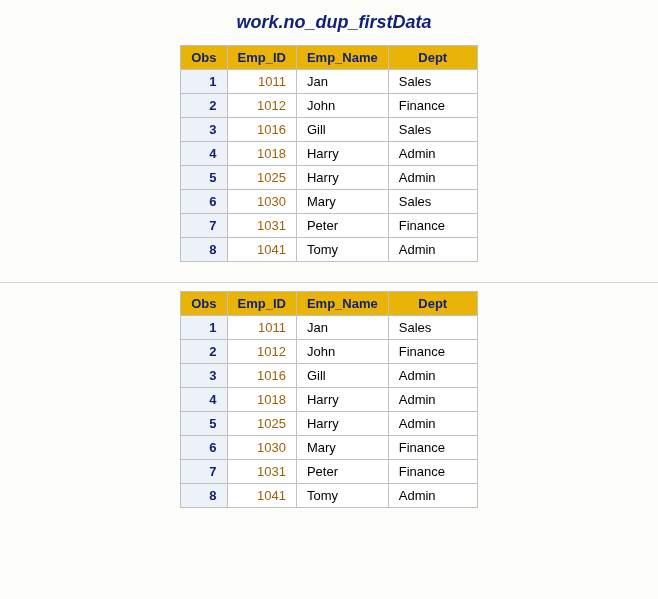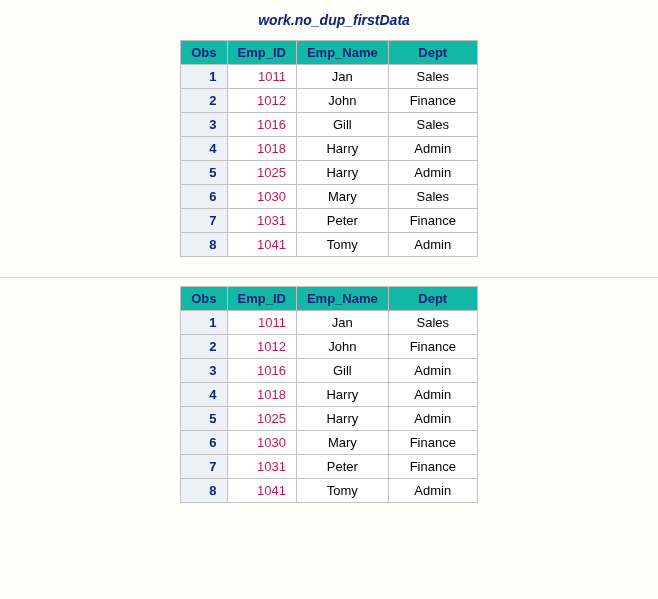--- a/index.html
+++ b/index.html
@@ -11,57 +11,57 @@
     width: 658px;
   }
   .section {
     padding: 8px 0 20px 0;
     text-align: center;
   }
   .title {
     color: #112277;
     font-weight: bold;
     font-style: italic;
-    font-size: 14px;
+    font-size: 18px;
     margin: 4px 0 12px 10px;
   }
   hr.sep {
     border: none;
     border-top: 1px solid #d6d6d6;
     margin: 0;
   }
   table.data {
     border-collapse: collapse;
     margin: 0 auto;
     background: #fff;
   }
   table.data th, table.data td {
     border: 1px solid #c1c1c1;
     padding: 4px 10px;
     text-align: left;
     white-space: nowrap;
   }
   table.data th {
-    background: #14b8a6;
+    background: #eab308;
     color: #112277;
     font-weight: bold;
     text-align: center;
   }
   table.data td.rh {
     background: #edf2f9;
     color: #112277;
     font-weight: bold;
     text-align: right;
   }
   table.data td.num {
     text-align: right;
-    color: #be185d;
+    color: #a16207;
   }
   table.data td.txt {
-    text-align: center;
+    text-align: left;
     color: #000;
     min-width: 68px;
   }
 </style>
 </head>
 <body>
 
 <div class="section">
   <div class="title">work.no_dup_firstData</div>
   <table class="data">

